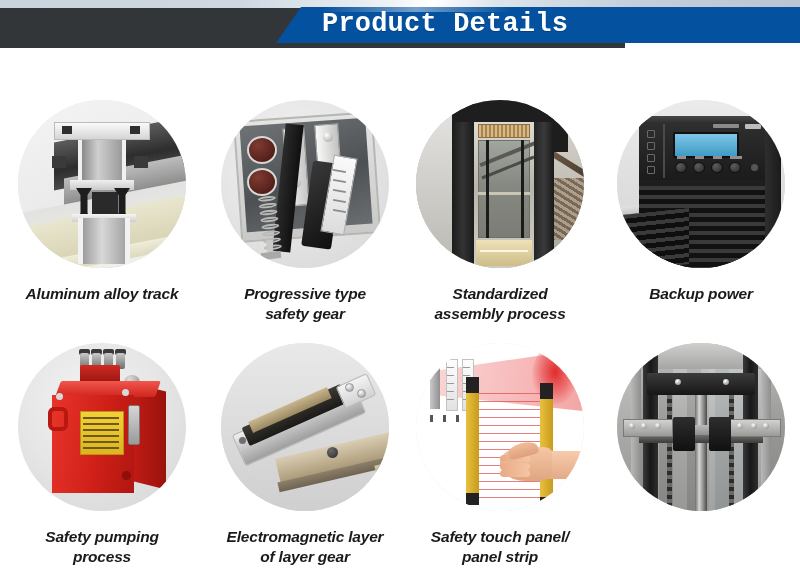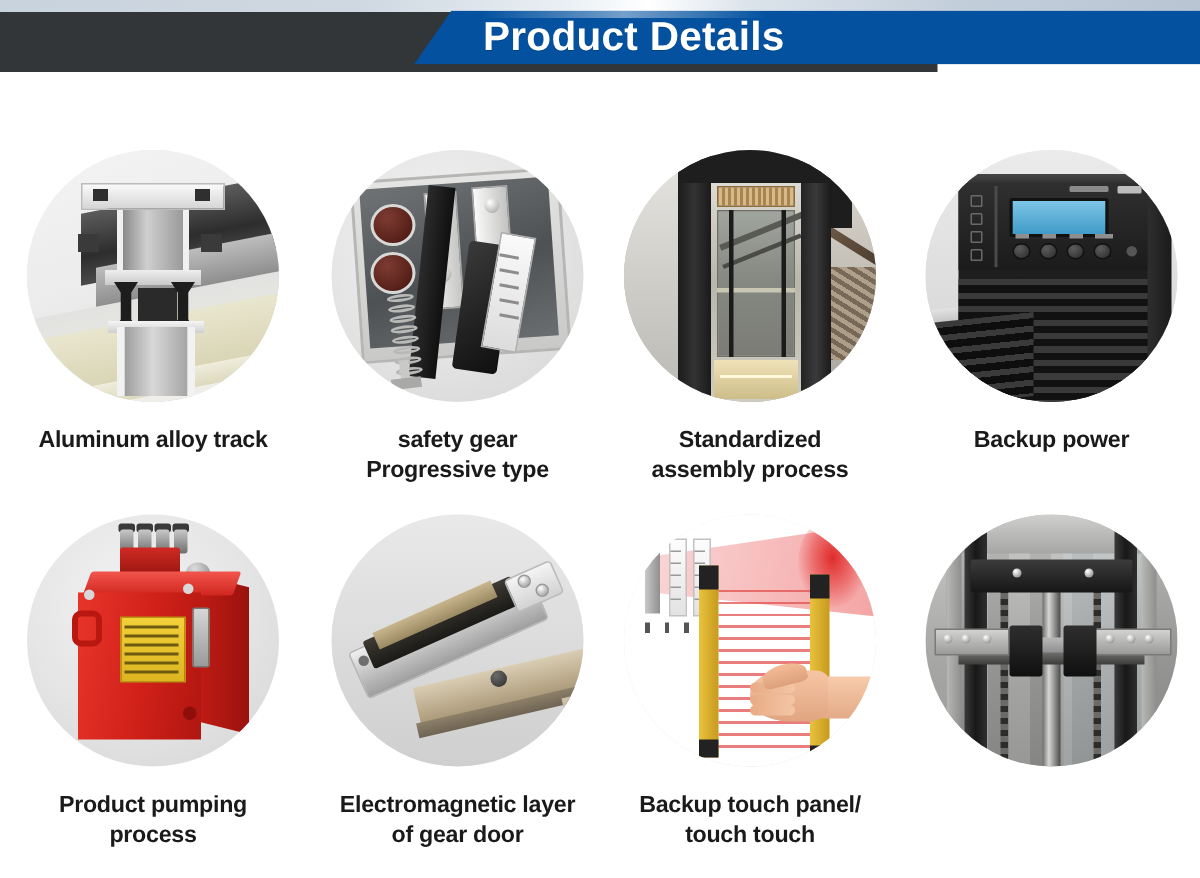--- a/index.html
+++ b/index.html
@@ -29,21 +29,21 @@
   .header-blue-sheen {
     position: absolute; left: 0; top: 7px; width: 800px; height: 5px;
     background: linear-gradient(100deg,rgba(255,255,255,0) 0%,rgba(255,255,255,0) 40%,rgba(255,255,255,.45) 52%,rgba(255,255,255,0) 64%);
     clip-path: polygon(301px 0, 800px 0, 800px 5px, 300px 5px);
     pointer-events: none;
   }
   .header-title {
     position: absolute; left: 322px; top: 7px; height: 36px; line-height: 34px;
     color: #ffffff; font-size: 27px; font-weight: bold;
     letter-spacing: .2px; white-space: nowrap;
-    font-family: Liberation Sans, sans-serif;
+    font-family: Liberation Mono, monospace;
     text-shadow: 0 1px 0 rgba(0,0,0,.18);
   }
 
   
   .grid { position: absolute; left: 0; top: 52px; width: 800px; height: 533px; }
   .row { position: absolute; left: 0; width: 800px; height: 258px; }
   .row-1 { top: 0; }
   .row-2 { top: 243px; }
   .cell {
     position: absolute; top: 0; width: 200px; height: 258px;
@@ -58,20 +58,21 @@
     position: relative; width: 168px; height: 168px; margin-top: 48px;
     border-radius: 50%; overflow: hidden;
     background: radial-gradient(circle at 42% 34%, #f2f2f2 0%, #e6e6e6 48%, #d4d4d4 100%);
     flex: none;
   }
   .caption {
     margin-top: 16px; text-align: center; color: #1a1a1a;
     font-size: 15.5px; font-weight: bold; line-height: 1.32;
     letter-spacing: -0.2px; width: 200px;
     font-family: "Liberation Sans", sans-serif;
+    font-style: italic;
   }
   .caption .ln { display: block; }
 
   
   .art { position: absolute; inset: 0; }
   .p { position: absolute; }
 
   
   .alu-bg { inset:0; background: linear-gradient(160deg,#f4f4f4 0%,#ececec 45%,#dcdcdc 100%); }
   .alu-floor { left:-10px; bottom:0; width:200px; height:72px; background: linear-gradient(180deg,#e2e2e0 0%,#f0efe9 100%); transform: skewY(-11deg); }
@@ -305,22 +306,22 @@
               <div class="p sg-coil" style="top:28px"></div>
               <div class="p sg-coil" style="top:35px"></div>
               <div class="p sg-coil" style="top:42px"></div>
               <div class="p sg-coil" style="top:49px"></div>
             </div>
             <div class="p sg-stem"></div>
               <div class="p sg-foot"></div>
           </div>
         </div>
         <div class="caption">
+          <span class="ln">Progressive type</span>
           <span class="ln">safety gear</span>
-          <span class="ln">Progressive type</span>
         </div>
       </div>
 
       <div class="cell cell-3">
         <div class="circle">
           <div class="art">
             <div class="p ups-bg"></div>
             <div class="p ups-base"></div>
             <div class="p ups-side"></div>
             <div class="p ups-body"></div>
@@ -410,21 +411,21 @@
             <div class="p pp-ltxt" style="top:74px"></div>
             <div class="p pp-ltxt" style="top:80px"></div>
             <div class="p pp-ltxt" style="top:86px"></div>
             <div class="p pp-ltxt" style="top:92px"></div>
             <div class="p pp-ltxt" style="top:98px"></div>
             <div class="p pp-ltxt" style="top:104px"></div>
             <div class="p pp-drain"></div>
           </div>
         </div>
         <div class="caption">
-          <span class="ln">Product pumping</span>
+          <span class="ln">Safety pumping</span>
           <span class="ln">process</span>
         </div>
       </div>
 
       <div class="cell cell-1">
         <div class="circle">
           <div class="art">
             <div class="p lk-bg"></div>
             <div class="p lk-plate"></div>
             <div class="p lk-plate-edge"></div>
@@ -434,21 +435,21 @@
             <div class="p lk-face"></div>
             <div class="p lk-mag"></div>
             <div class="p lk-cap"></div>
             <div class="p lk-hole lk-h1"></div>
               <div class="p lk-hole lk-h2"></div>
             <div class="p lk-screw"></div>
           </div>
         </div>
         <div class="caption">
           <span class="ln">Electromagnetic  layer</span>
-          <span class="ln">of gear door</span>
+          <span class="ln">of layer gear</span>
         </div>
       </div>
 
       <div class="cell cell-2">
         <div class="circle">
           <div class="art">
             <div class="p st-bg"></div>
             <div class="p st-beam"></div>
             <div class="p st-glow"></div>
             <div class="p st-rulerA"></div>
@@ -476,22 +477,22 @@
               <div class="p st-arm"></div>
               <div class="p st-palm"></div>
               <div class="p st-fing" style="top:12px"></div>
               <div class="p st-fing" style="top:20px"></div>
               <div class="p st-fing" style="top:27px"></div>
               <div class="p st-thumb"></div>
             </div>
           </div>
         </div>
         <div class="caption">
-          <span class="ln">Backup touch panel/</span>
-          <span class="ln">touch touch</span>
+          <span class="ln">Safety touch panel/</span>
+          <span class="ln">panel strip</span>
         </div>
       </div>
 
       <div class="cell cell-3">
         <div class="circle">
           <div class="art">
             <div class="p cy-bg"></div>
             <div class="p cy-wall"></div>
             <div class="p cy-glass"></div>
             <div class="p cy-top"></div>

